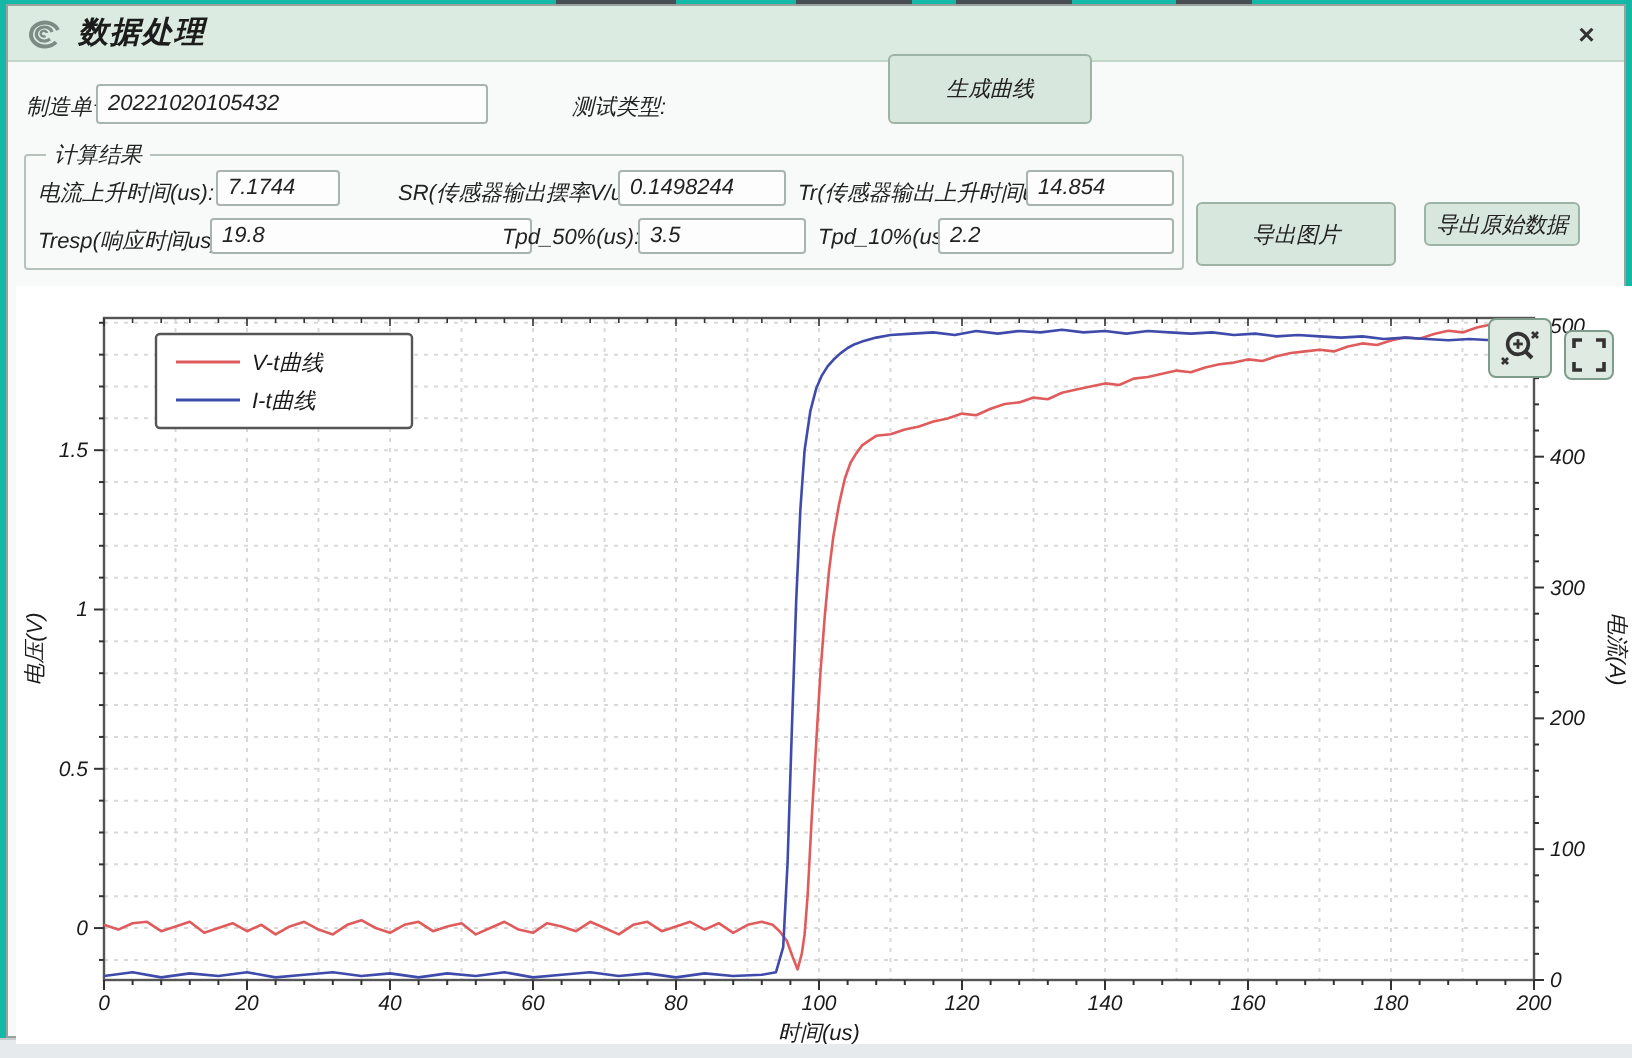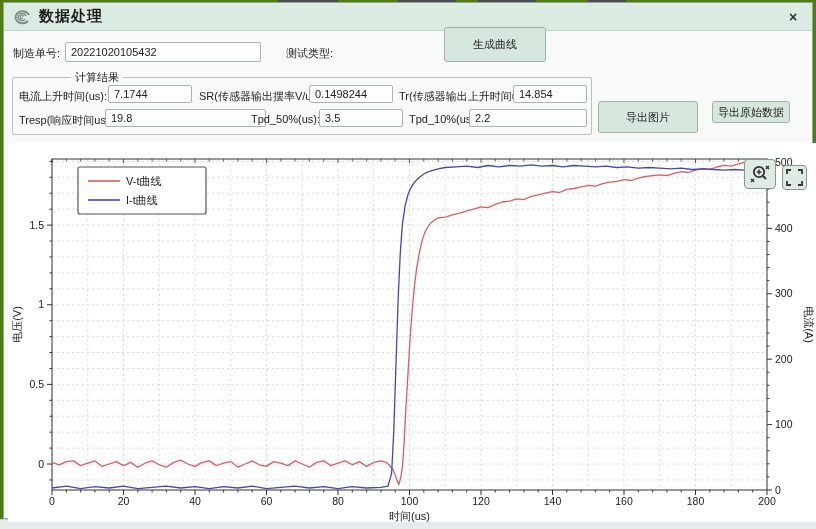--- a/index.html
+++ b/index.html
@@ -1,17 +1,17 @@
 <!DOCTYPE html>
 <html><head>
 <meta charset="utf-8">
 <style>
   * { margin:0; padding:0; box-sizing:border-box; }
   body { font-family:"Liberation Sans","DejaVu Sans",sans-serif; background:#fff; }
-  #stage { position:relative; width:816px; height:529px; overflow:hidden; background:#4d7c0f; }
+  #stage { position:relative; width:816px; height:529px; overflow:hidden; background:#14b8a6;font-style:italic; }
 
   .bg-block { position:absolute; top:0; height:5px; background:#474d52; }
   #bottom-strip { position:absolute; left:0; top:519px; width:816px; height:10px; background:#e7eaec; border-top:1px solid #c8ccce; }
 
   #window { position:absolute; left:3px; top:2px; width:810px; height:517px;
             background:#f7faf8; border:1px solid #9aa29d; }
 
   #titlebar { position:absolute; left:0; top:0; right:0; height:28px; background:#dcebe2;
               border-bottom:1px solid #c3d6ca; display:flex; align-items:center; }
   #title-logo { margin-left:9px; width:20px; height:20px; }
@@ -31,21 +31,21 @@
   #combo { position:absolute; left:310px; top:39px; width:122px; height:20px; background:#fcfdfc;
            border:1px solid #aab4ae; border-radius:2px; font-size:11px; color:#222;
            padding:0 18px 0 5px; line-height:18px; cursor:pointer; }
   #combo-arrow { position:absolute; right:6px; top:8px; width:0; height:0;
                  border-left:4px solid transparent; border-right:4px solid transparent;
                  border-top:5px solid #6a7a70; }
 
   #groupbox { position:absolute; left:8px; top:74px; width:580px; height:58px;
               border:1px solid #b7c2bb; border-radius:2px; }
   #groupbox-title { position:absolute; left:10px; top:-8px; background:#f7faf8; padding:0 4px;
-                    font-size:11px; color:#222;margin-left:48px; }
+                    font-size:11px; color:#222; }
 
   #chart-wrap { position:absolute; left:4px; top:140px; width:808px; height:379px; background:#fff; }
   .chart-tool { position:absolute; background:#dfeae2; border:1px solid #7e9c8b; border-radius:4px;
                 display:flex; align-items:center; justify-content:center; cursor:pointer; }
   #zoom-tool { left:736px; top:16px; width:32px; height:30px; }
   #fullscreen-tool { left:774px; top:22px; width:25px; height:25px; }
 
   svg text { font-family:"Liberation Sans","DejaVu Sans",sans-serif; }
 </style>
 </head>
@@ -64,29 +64,29 @@
       <svg id="title-logo" viewBox="0 0 20 20">
         <path d="M16 8 A7 6 0 1 0 15 14" fill="none" stroke="#7c8c84" stroke-width="2"></path>
         <path d="M13 9 A4 3.5 0 1 0 12 12.5" fill="none" stroke="#7c8c84" stroke-width="1.6"></path>
         <path d="M10.5 9.5 A1.6 1.4 0 1 0 9.8 11" fill="none" stroke="#7c8c84" stroke-width="1.2"></path>
       </svg>
       <span id="title-text">数据处理</span>
       <span id="close-btn">×</span>
     </div>
 
     <span class="lbl" style="left:9px; top:43px;">制造单号:</span>
-    <div class="field" style="left:61px; top:39px; width:196px;">20221020105432</div>
+    <div class="field" style="left:44px; top:39px; width:196px;">20221020105432</div>
     <span class="lbl" style="left:262px; top:43px;margin-left:20px;">测试类型:</span>
     <div class="btn" style="left:440px; top:24px; width:102px; height:35px;">生成曲线</div>
 
     <div id="groupbox">
       <span id="groupbox-title">计算结果</span>
 
       <span class="lbl" style="left:6px; top:11px;">电流上升时间(us):</span>
-      <div class="field small" style="left:95px; top:7px; width:84px;">7.1744</div>
+      <div class="field small" style="left:95px; top:7px; width:62px;">7.1744</div>
       <span class="lbl" style="left:186px; top:11px;">SR(传感器输出摆率V/us):</span>
       <div class="field small" style="left:296px; top:7px; width:84px;">0.1498244</div>
       <span class="lbl" style="left:386px; top:11px;">Tr(传感器输出上升时间us):</span>
       <div class="field small" style="left:500px; top:7px; width:74px;">14.854</div>
 
       <span class="lbl" style="left:6px; top:35px;">Tresp(响应时间us):</span>
       <div class="field small" style="left:92px; top:31px; width:161px;">19.8</div>
       <span class="lbl" style="left:238px; top:35px;">Tpd_50%(us):</span>
       <div class="field small" style="left:306px; top:31px; width:84px;">3.5</div>
       <span class="lbl" style="left:396px; top:35px;">Tpd_10%(us):</span>

